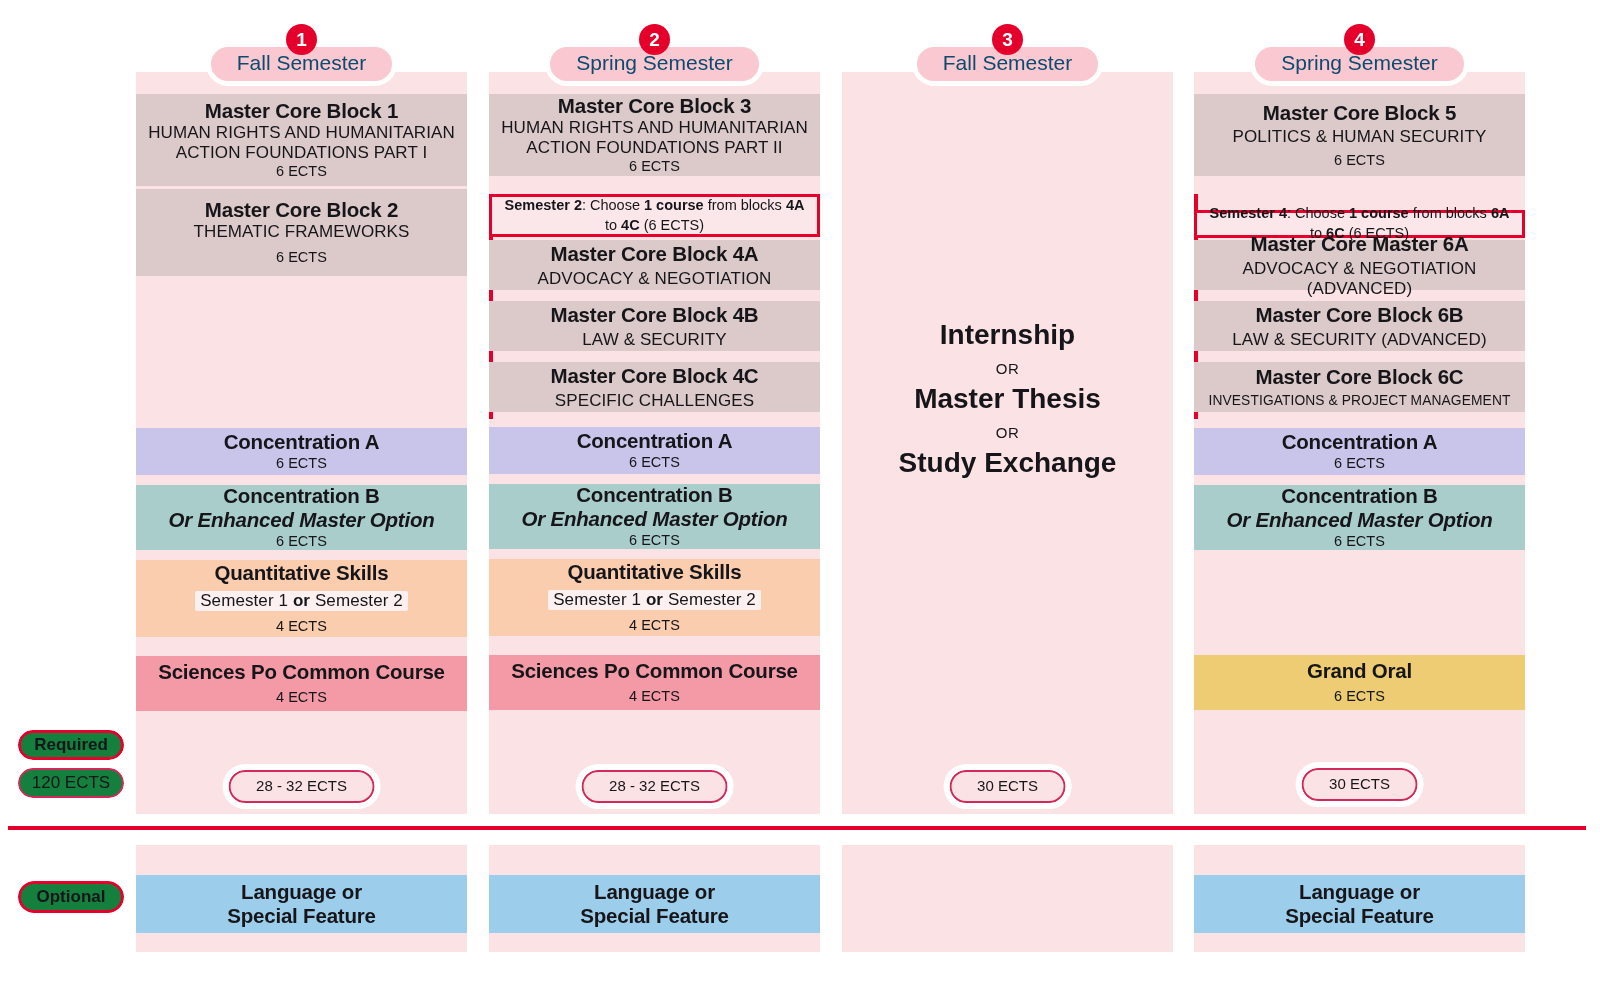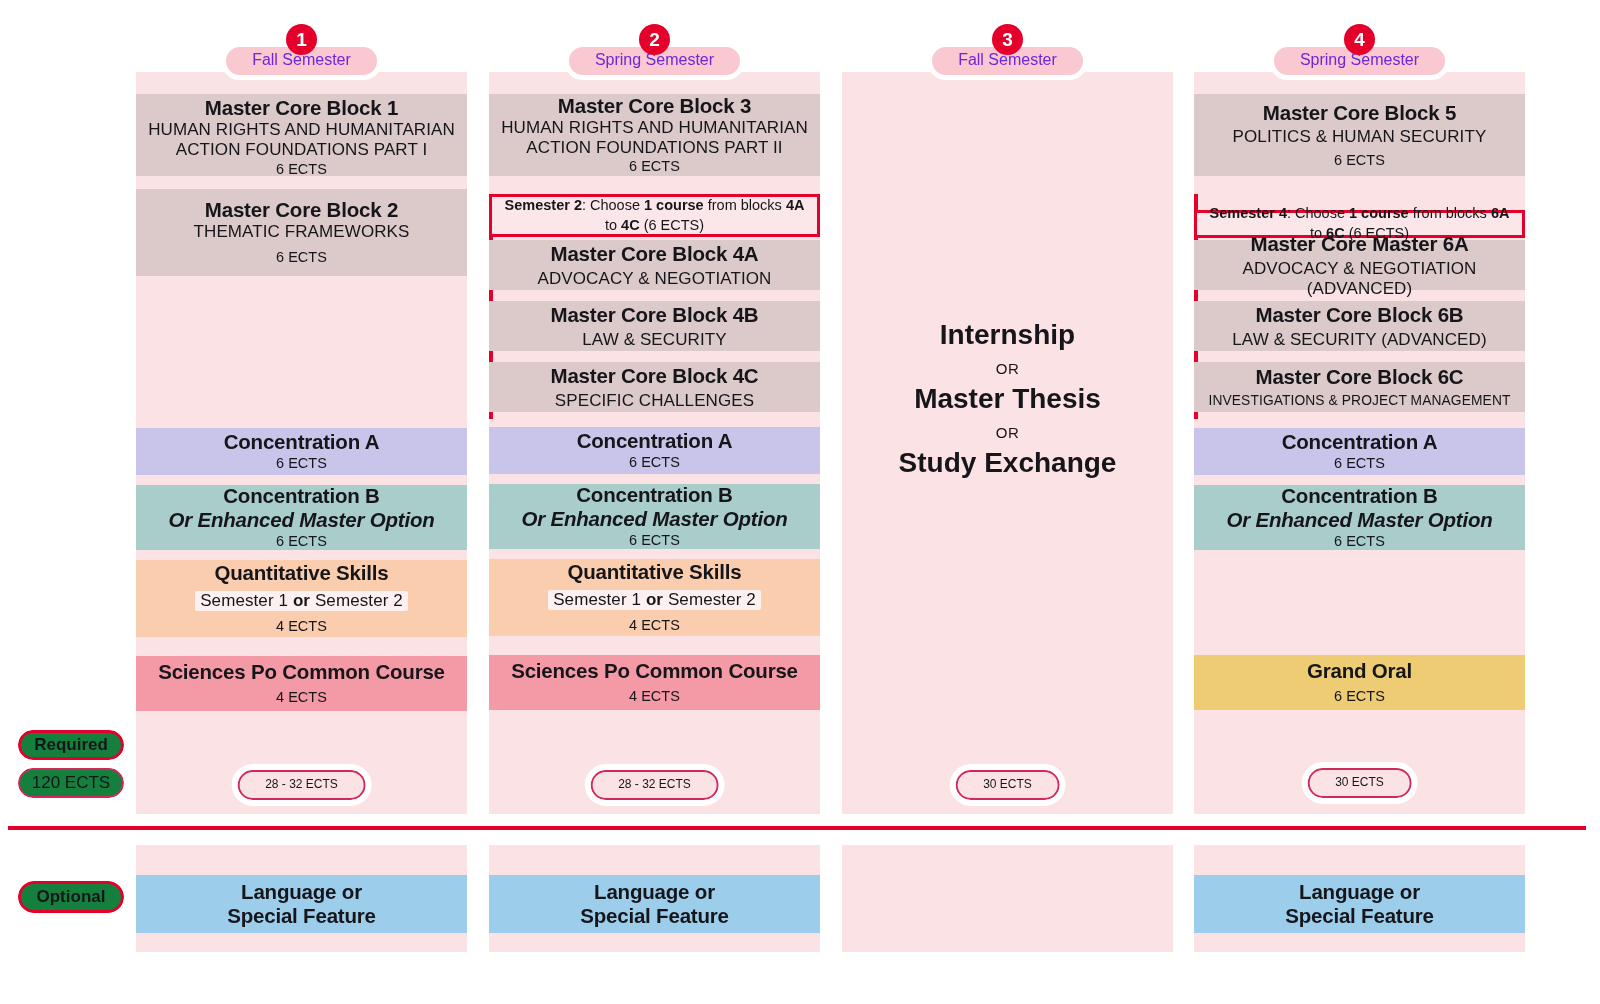--- a/index.html
+++ b/index.html
@@ -33,21 +33,21 @@
     display: flex; align-items: center; justify-content: center;
     font-size: 19px; font-weight: 700; line-height: 1;
     z-index: 3; position: relative;
   }
   .sem-pill {
     margin-top: -13px;
     background: #f9c8d0;
     border: 5px solid #ffffff;
     border-radius: 22px;
     padding: 4px 26px 6px;
-    font-size: 16px; font-weight: 400; color: #6d28d9;
+    font-size: 21px; font-weight: 400; color: #0c4a6e;
     z-index: 2; position: relative;
     white-space: nowrap;
   }
 
   
   .blk {
     position: absolute; left: 0; width: 100%;
     display: flex; flex-direction: column;
     align-items: center; justify-content: center;
     text-align: center; color: #16161a;
@@ -99,21 +99,21 @@
 
   
   .ects-pill {
     position: absolute;
     left: 50%; transform: translateX(-50%);
     background: #fbe2e4;
     border: 2.5px solid #d3295a;
     outline: 6px solid #ffffff;
     border-radius: 20px;
     padding: 5px 26px 7px;
-    font-size: 12px; font-weight: 400; color: #16161a;
+    font-size: 15px; font-weight: 400; color: #16161a;
     white-space: nowrap;
   }
 
   
   .legend-pill {
     position: absolute;
     background: #15803d;
     border-radius: 20px;
     font-weight: 700; color: #16161a;
     white-space: nowrap;
@@ -171,21 +171,21 @@
   <div class="sem-head" style="left:842px;">
     <div class="sem-num">3</div>
     <div class="sem-pill">Fall Semester</div>
   </div>
   <div class="sem-head" style="left:1194px;">
     <div class="sem-num">4</div>
     <div class="sem-pill">Spring Semester</div>
   </div>
 
   <div class="col col-top c1">
-    <div class="blk core" style="top:22px;height:82px;justify-content:space-between;">
+    <div class="blk core" style="top:22px;height:92px;">
       <div class="t1">Master Core Block 1</div>
       <div class="t2">HUMAN RIGHTS AND HUMANITARIAN ACTION FOUNDATIONS PART I</div>
       <div class="t3">6 ECTS</div>
     </div>
     <div class="blk core" style="top:117px;height:87px;">
       <div class="t1">Master Core Block 2</div>
       <div class="t2">THEMATIC FRAMEWORKS</div>
       <div class="t3" style="margin-top:6px">6 ECTS</div>
     </div>
     <div class="blk concA" style="top:356px;height:47px;">

